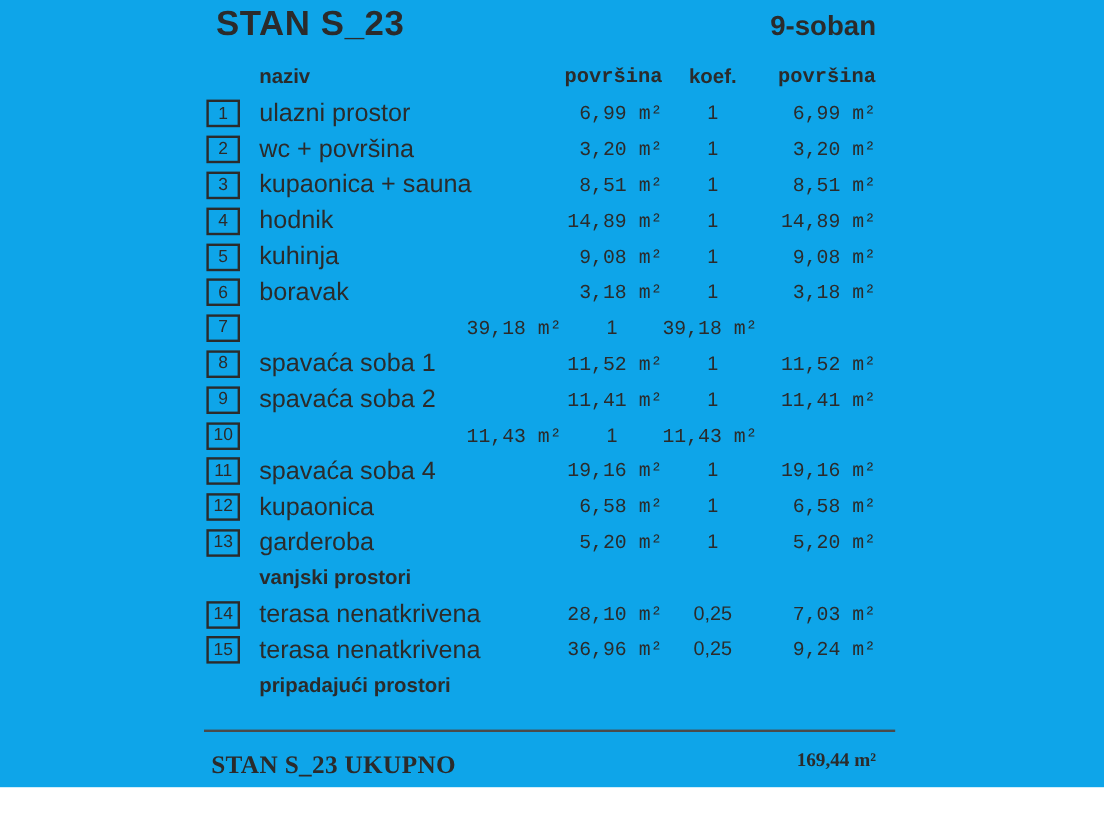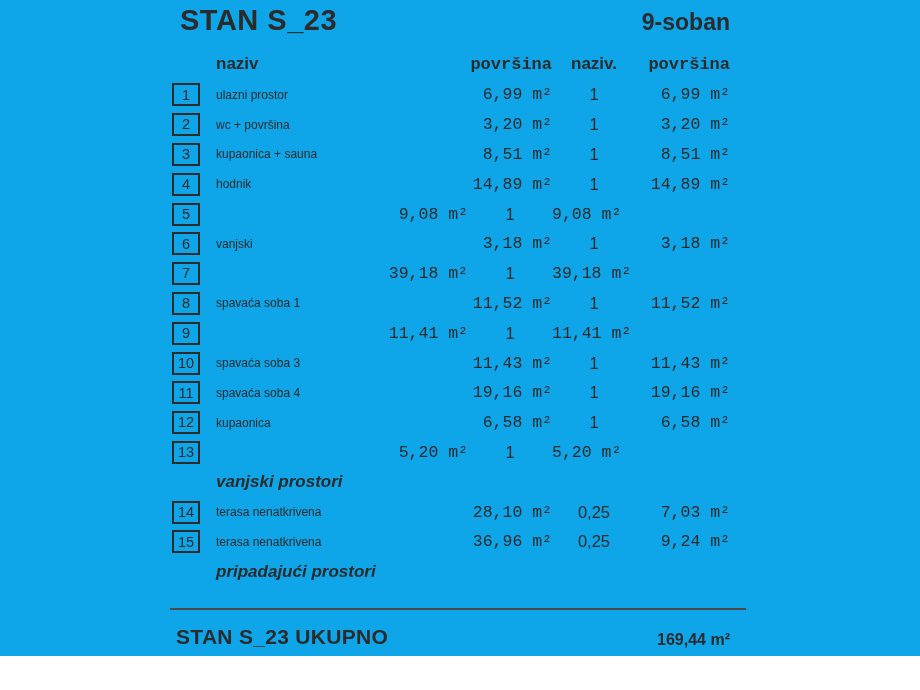--- a/index.html
+++ b/index.html
@@ -37,72 +37,73 @@
     padding-right: 16px;
   }
   .grid-row {
     display: grid;
     grid-template-columns: 44px 1fr 84px 84px 110px;
     align-items: center;
     height: 29.8px;
     box-sizing: border-box;
   }
   .header-row { height: 32px; font-weight: bold; font-size: 17px; }
-  .cell-name  { font-size: 12px; padding-left: 2px; white-space: nowrap; }
+  .cell-name  { font-size: 21px; padding-left: 2px; white-space: nowrap; }
   .cell-area, .cell-result { font-size: 16.5px; text-align: right; white-space: nowrap; font-family: Liberation Mono, monospace; }
   .cell-result { padding-right: 16px; }
   .cell-koef  { font-size: 16.5px; text-align: center; }
   .header-row .cell-name, .header-row .cell-area, .header-row .cell-koef, .header-row .cell-result {
     font-size: 17px;
   }
   .numbox {
     display: inline-flex;
     align-items: center;
     justify-content: center;
     min-width: 20px;
     height: 19px;
     padding: 0 2px;
     margin-left: 2px;
     border: 2px solid #2b2b2b;
     font-size: 14.5px;
     line-height: 1;
     box-sizing: content-box;
   }
-  .section-row .cell-name { font-weight: bold; font-size: 17px; font-style: italic; }
+  .section-row .cell-name { font-weight: bold; font-size: 17px; }
   .total-rule {
     border: none;
     border-top: 2px solid #4a4a4a;
     margin: 21px 0 0 0;
     width: 576px;
   }
   .total-row {
     display: flex;
     justify-content: space-between;
-    align-items: flex-end;
+    align-items: flex-start;
     padding: 15px 16px 0 6px;
+    font-family: Liberation Serif, serif;
   }
   .total-label { font-size: 21px; font-weight: bold; letter-spacing: 0.3px; }
   .total-value { font-size: 16px; font-weight: bold; }
 </style>
 </head>
 <body>
 
 <div class="page">
   <div class="content">
 
     <div class="title-row">
       <span class="title">STAN S_23</span>
       <span class="unit-type">9-soban</span>
     </div>
 
     <div class="grid-row header-row">
       <span></span>
       <span class="cell-name">naziv</span>
       <span class="cell-area">površina</span>
-      <span class="cell-koef">naziv.</span>
+      <span class="cell-koef">koef.</span>
       <span class="cell-result">površina</span>
     </div>
 
     <div class="grid-row">
       <span><span class="numbox">1</span></span>
       <span class="cell-name">ulazni prostor</span>
       <span class="cell-area">6,99 m²</span>
       <span class="cell-koef">1</span>
       <span class="cell-result">6,99 m²</span>
     </div>
@@ -126,28 +127,29 @@
     <div class="grid-row">
       <span><span class="numbox">4</span></span>
       <span class="cell-name">hodnik</span>
       <span class="cell-area">14,89 m²</span>
       <span class="cell-koef">1</span>
       <span class="cell-result">14,89 m²</span>
     </div>
 
     <div class="grid-row">
       <span><span class="numbox">5</span></span>
+      <span class="cell-name">kuhinja</span>
       <span class="cell-area">9,08 m²</span>
       <span class="cell-koef">1</span>
       <span class="cell-result">9,08 m²</span>
     </div>
 
     <div class="grid-row">
       <span><span class="numbox">6</span></span>
-      <span class="cell-name">vanjski</span>
+      <span class="cell-name">boravak</span>
       <span class="cell-area">3,18 m²</span>
       <span class="cell-koef">1</span>
       <span class="cell-result">3,18 m²</span>
     </div>
 
     <div class="grid-row">
       <span><span class="numbox">7</span></span>
       <span class="cell-area">39,18 m²</span>
       <span class="cell-koef">1</span>
       <span class="cell-result">39,18 m²</span>
@@ -156,28 +158,28 @@
     <div class="grid-row">
       <span><span class="numbox">8</span></span>
       <span class="cell-name">spavaća soba 1</span>
       <span class="cell-area">11,52 m²</span>
       <span class="cell-koef">1</span>
       <span class="cell-result">11,52 m²</span>
     </div>
 
     <div class="grid-row">
       <span><span class="numbox">9</span></span>
+      <span class="cell-name">spavaća soba 2</span>
       <span class="cell-area">11,41 m²</span>
       <span class="cell-koef">1</span>
       <span class="cell-result">11,41 m²</span>
     </div>
 
     <div class="grid-row">
       <span><span class="numbox">10</span></span>
-      <span class="cell-name">spavaća soba 3</span>
       <span class="cell-area">11,43 m²</span>
       <span class="cell-koef">1</span>
       <span class="cell-result">11,43 m²</span>
     </div>
 
     <div class="grid-row">
       <span><span class="numbox">11</span></span>
       <span class="cell-name">spavaća soba 4</span>
       <span class="cell-area">19,16 m²</span>
       <span class="cell-koef">1</span>
@@ -187,20 +189,21 @@
     <div class="grid-row">
       <span><span class="numbox">12</span></span>
       <span class="cell-name">kupaonica</span>
       <span class="cell-area">6,58 m²</span>
       <span class="cell-koef">1</span>
       <span class="cell-result">6,58 m²</span>
     </div>
 
     <div class="grid-row">
       <span><span class="numbox">13</span></span>
+      <span class="cell-name">garderoba</span>
       <span class="cell-area">5,20 m²</span>
       <span class="cell-koef">1</span>
       <span class="cell-result">5,20 m²</span>
     </div>
 
     <div class="grid-row section-row">
       <span></span>
       <span class="cell-name">vanjski prostori</span>
       <span></span>
         <span></span>

